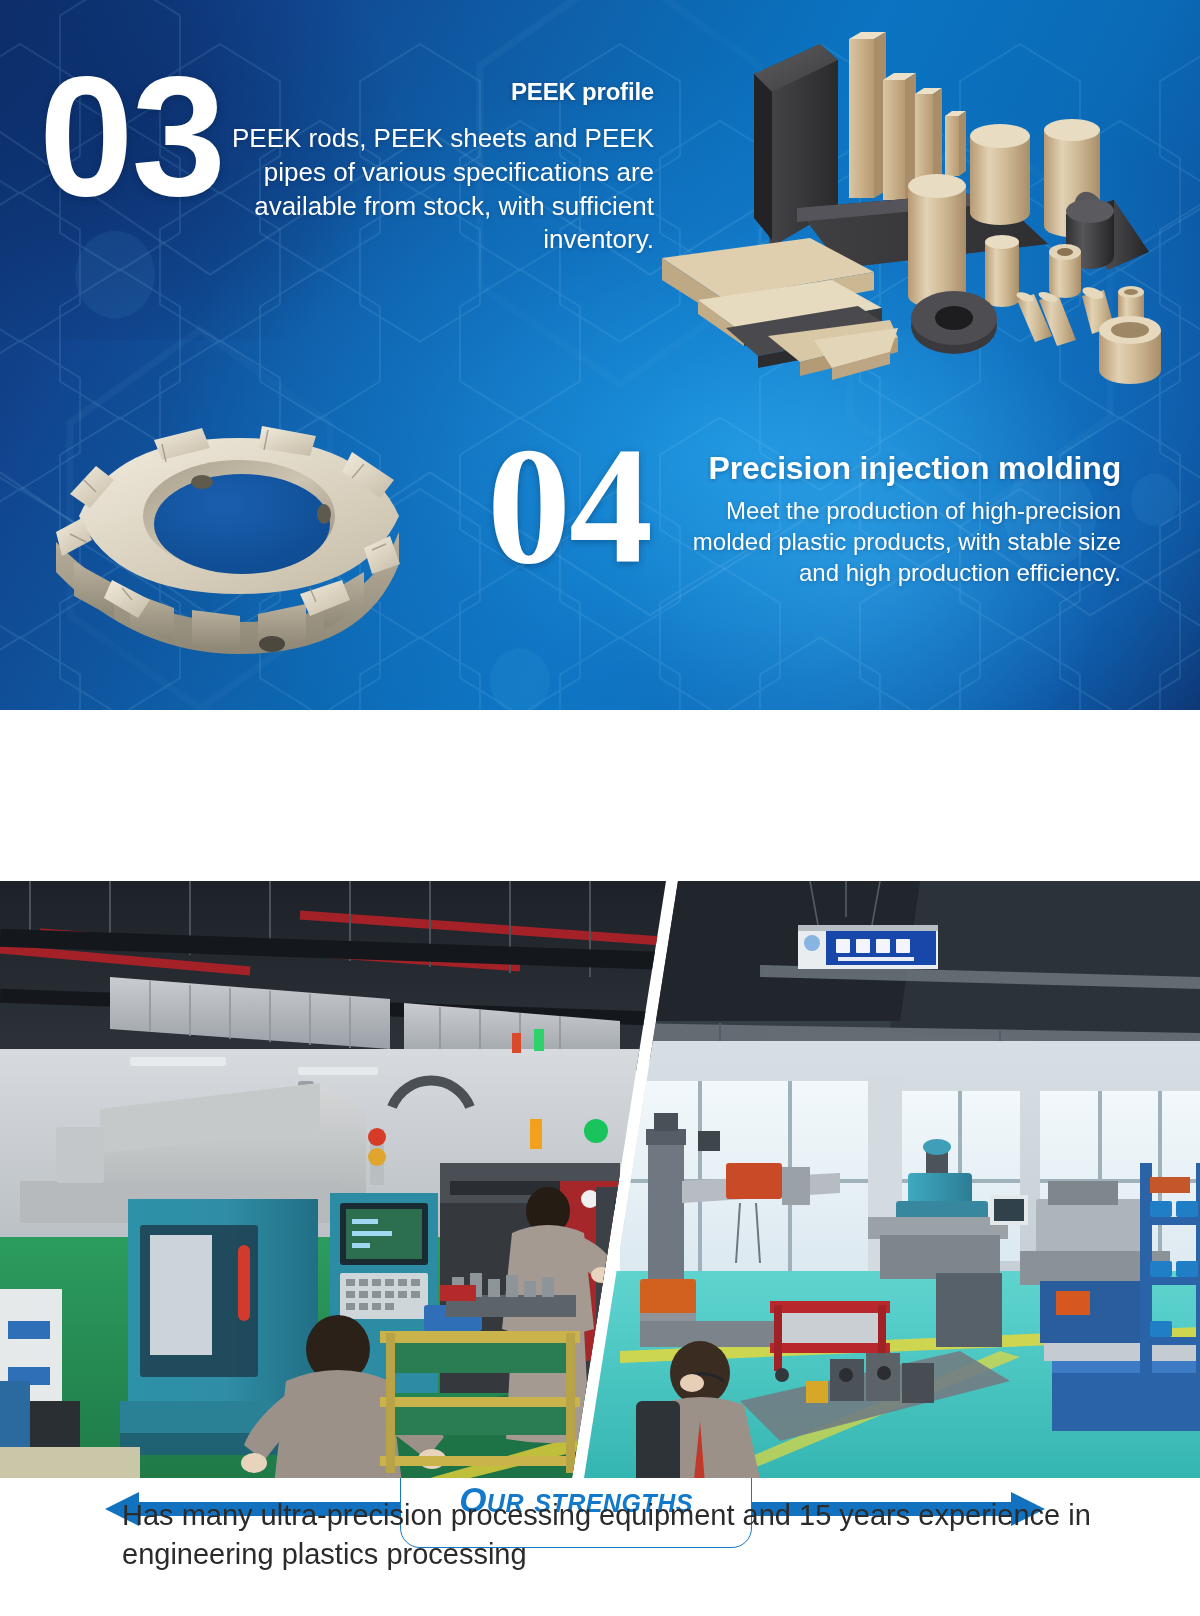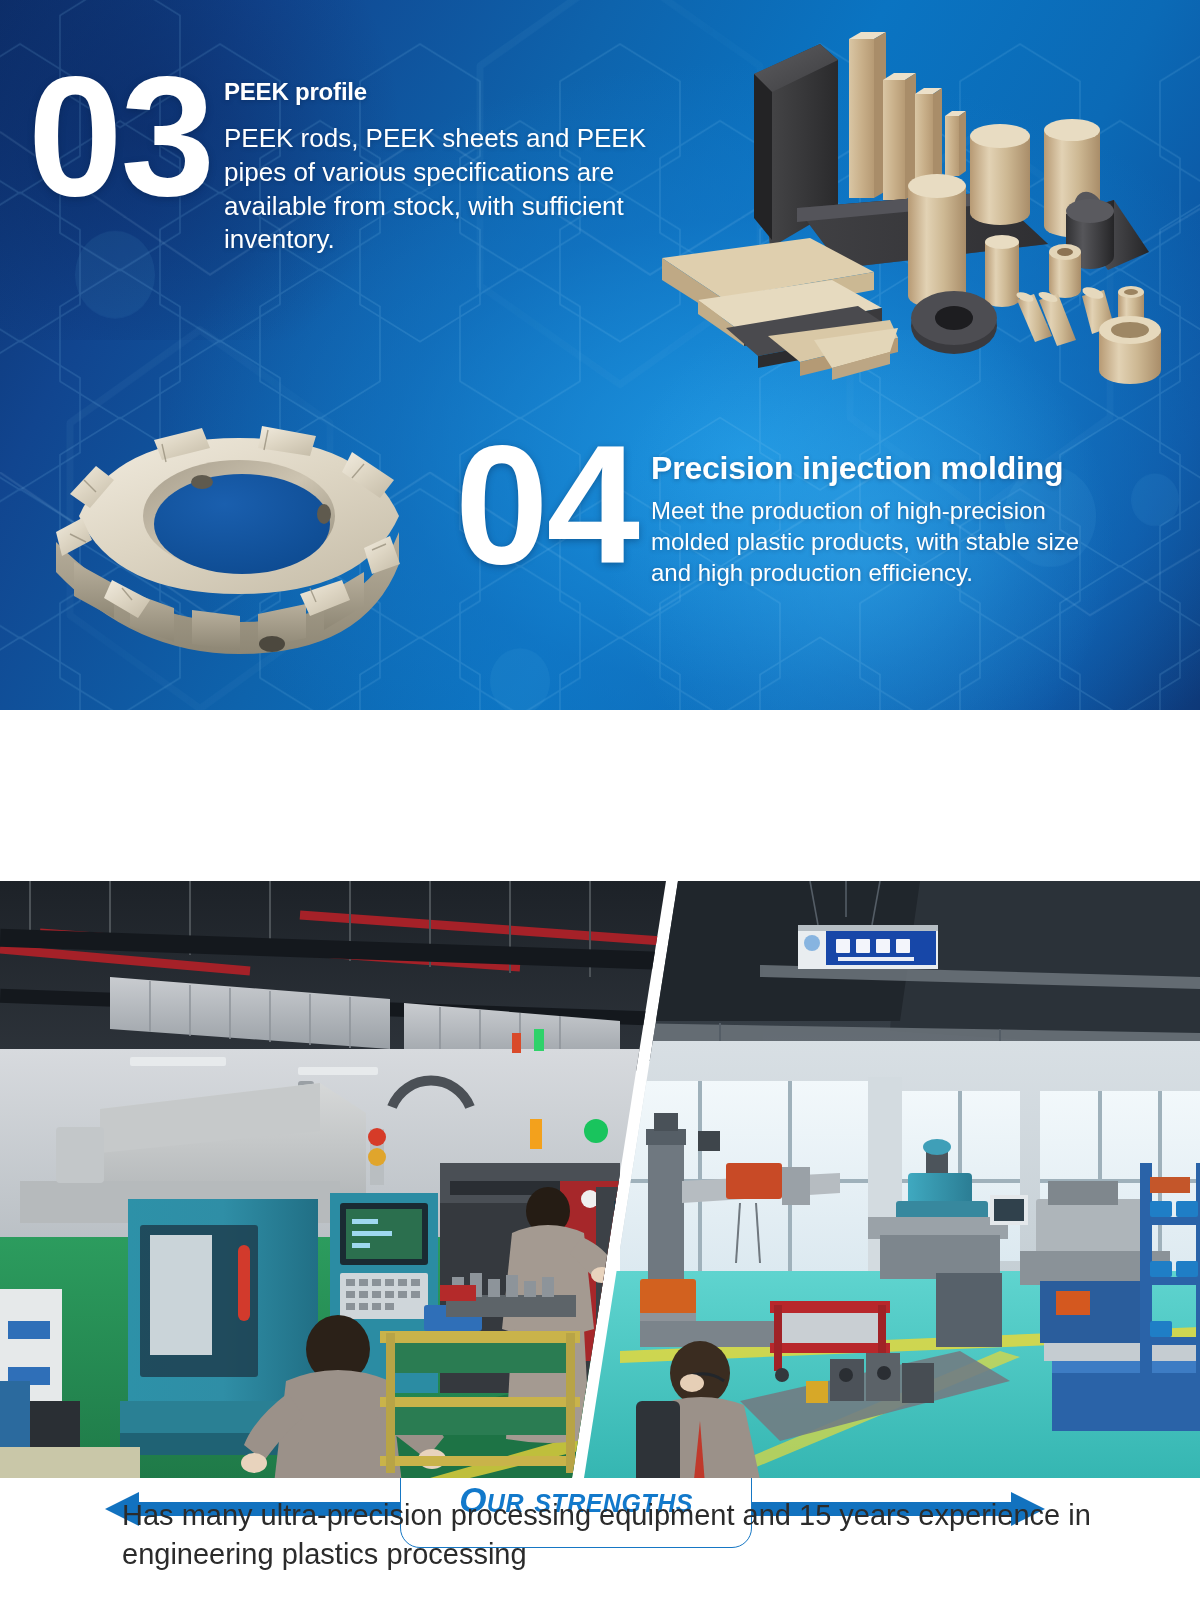--- a/index.html
+++ b/index.html
@@ -20,20 +20,21 @@
   
   .hero {
     position: absolute;
     left: 0; top: 0;
     width: 1200px;
     height: 780px;
     overflow: hidden;
     background:
       radial-gradient(ellipse 780px 520px at 62% 58%, rgba(30,150,225,0.95) 0%, rgba(20,120,200,0.55) 45%, rgba(10,70,150,0.0) 75%),
       linear-gradient(118deg, #0d2f6b 0%, #11458f 16%, #0e63ac 38%, #0a74c2 55%, #0b6ab6 72%, #0d4f9c 88%, #0e336f 100%);
+    text-align: right;
   }
   .hex-layer { position: absolute; inset: 0; opacity: .55; }
   .hex-layer svg { display:block; width:100%; height:100%; }
 
   .glow-a {
     position:absolute; left: 580px; top: 330px; width: 560px; height: 430px;
     background: radial-gradient(circle at 50% 50%, rgba(60,175,240,0.45) 0%, rgba(60,175,240,0.16) 45%, rgba(60,175,240,0) 72%);
     pointer-events:none;
   }
   .glow-b {
@@ -48,21 +49,21 @@
 
   .bignum {
     color: #ffffff;
     font-weight: 700;
     line-height: .88;
     letter-spacing: -2px;
     text-shadow: 0 2px 7px rgba(3,25,60,.35);
     flex: 0 0 auto;
   }
   .bignum.n03 { font-size: 170px; width: 196px; }
-  .bignum.n04 { font-size: 168px; width: 196px; }
+  .bignum.n04 { font-size: 168px; width: 196px; font-family: Liberation Serif, serif; }
 
   .blocktext { padding-top: 16px; }
   .blocktext.t04 { padding-top: 18px; }
 
   .blk-title {
     color: #ffffff;
     font-size: 24px;
     font-weight: 700;
     letter-spacing: -.2px;
     margin-bottom: 16px;

